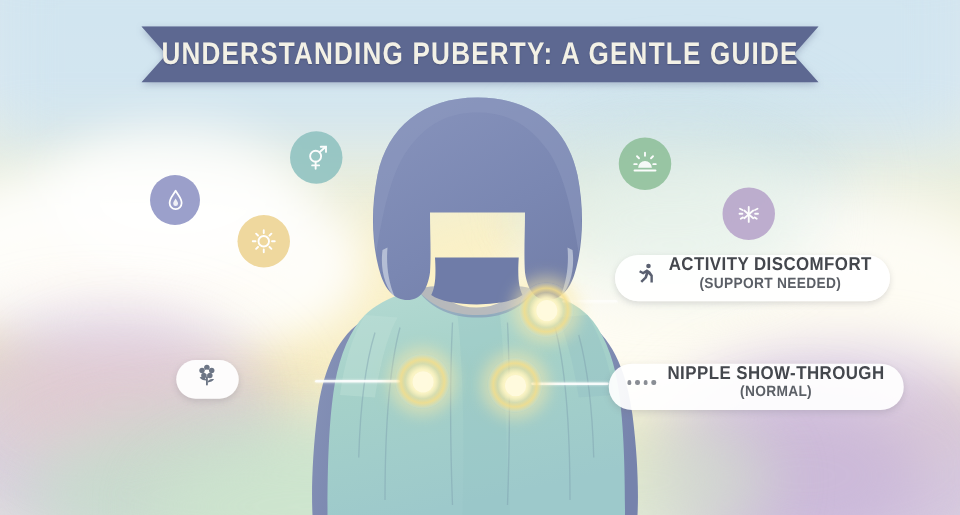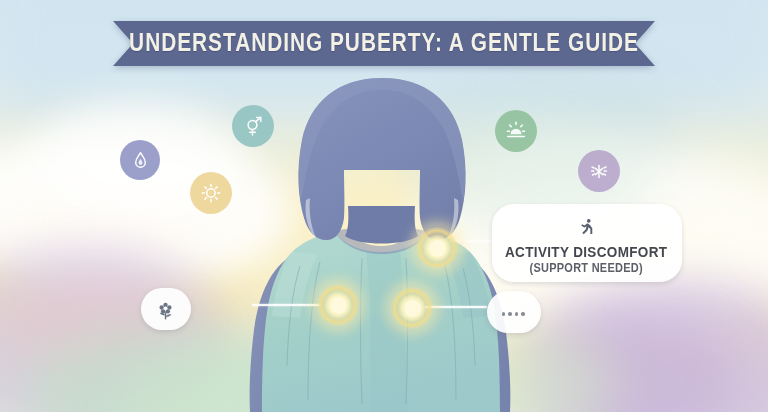--- a/index.html
+++ b/index.html
@@ -214,23 +214,22 @@
   }
 
   
   .pill {
     position: absolute;
     display: flex;
     align-items: center;
     gap: 8px;
     background: rgba(255,255,255,0.93);
     border-radius: 22px;
-    padding: 12px 15px 8px 13px;
+    padding: 1px 15px 8px 13px;
     box-shadow: 0 2px 5px rgba(110,110,120,0.22);
-    flex-direction: column;
   }
   .pill-icon {
     flex: 0 0 auto;
     display: flex;
     align-items: center;
     justify-content: center;
     width: 22px;
     height: 22px;
   }
   .pill-text {
@@ -476,15 +475,19 @@
     </span>
   </div>
 
   <div class="pill" style="left:487px; top:291px;">
     <span class="pill-icon dots-icon">
       <i></i>
         <i></i>
         <i></i>
         <i></i>
     </span>
+    <span class="pill-text">
+      <span class="pill-title">NIPPLE SHOW-THROUGH</span>
+      <span class="pill-sub">(NORMAL)</span>
+    </span>
   </div>
 
 </div>
 
 </body></html>

